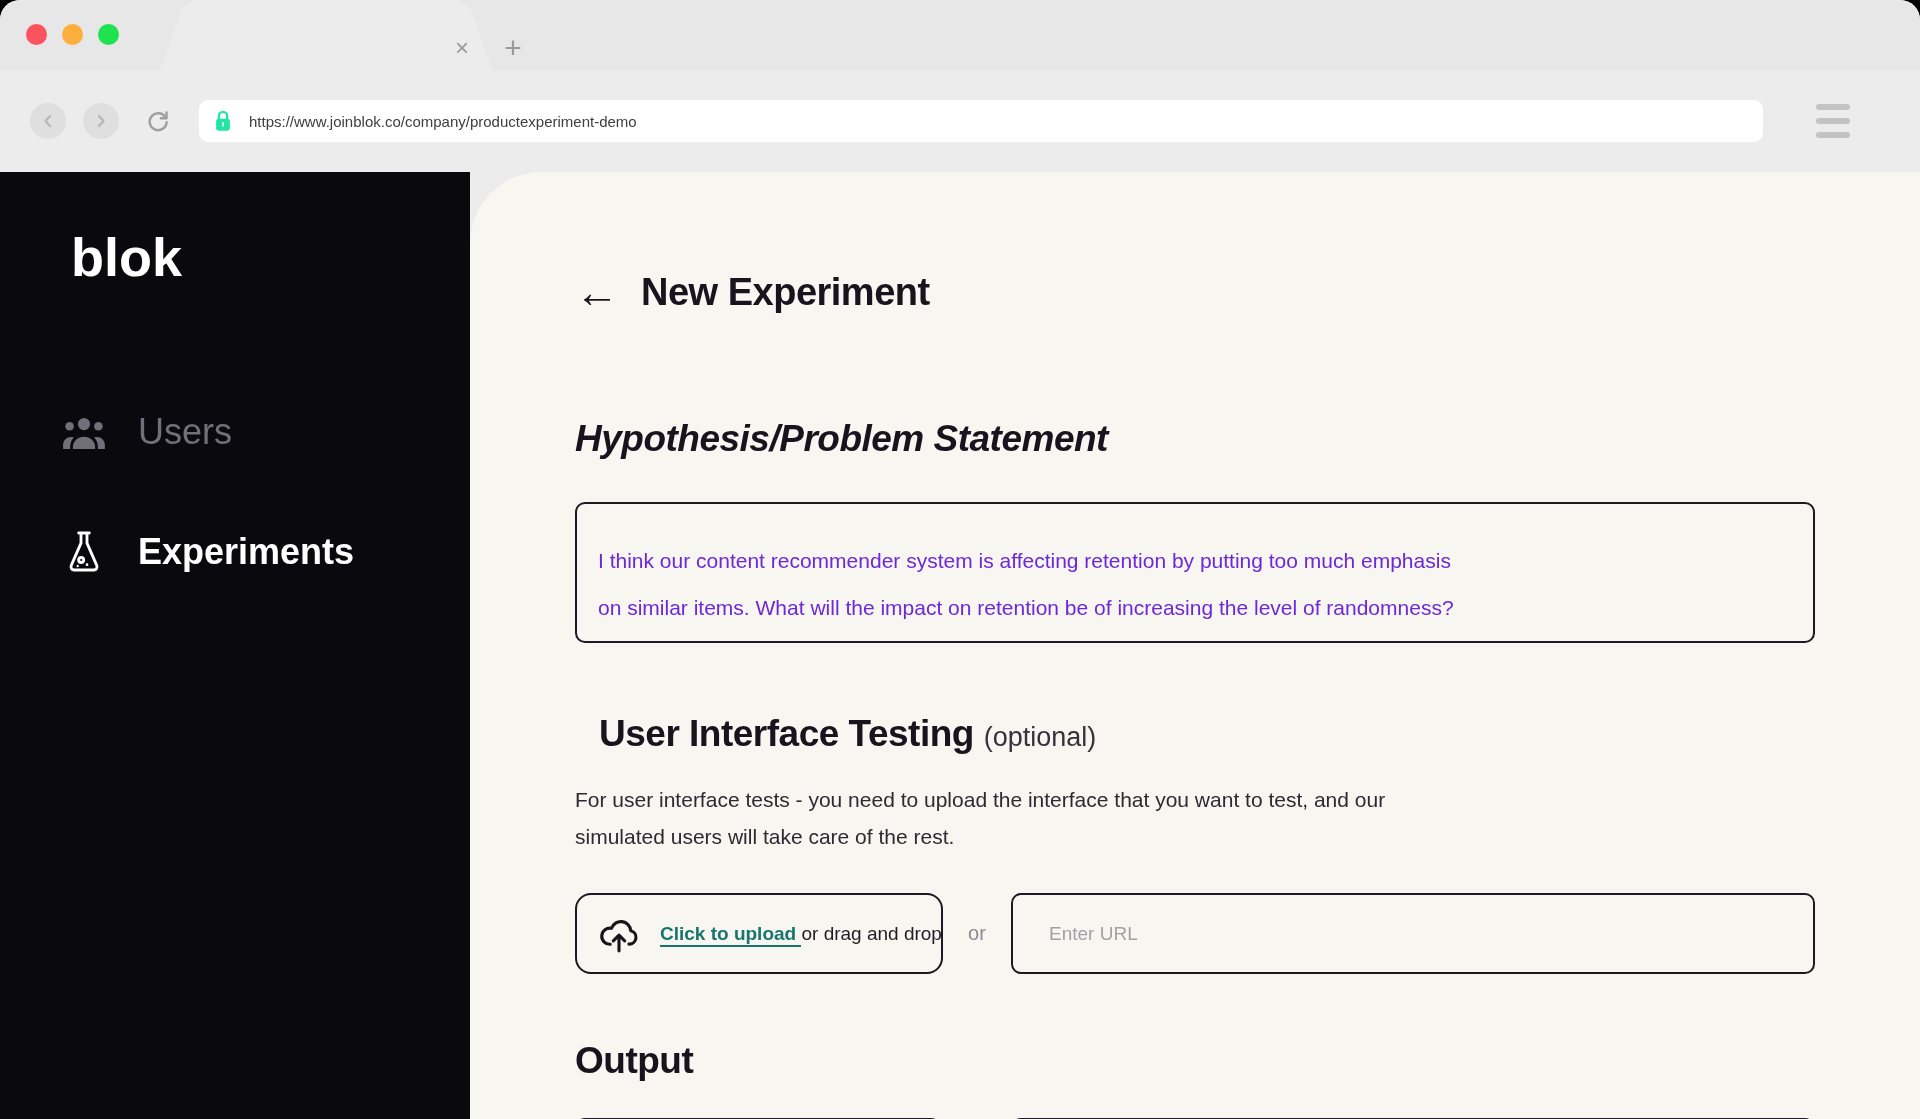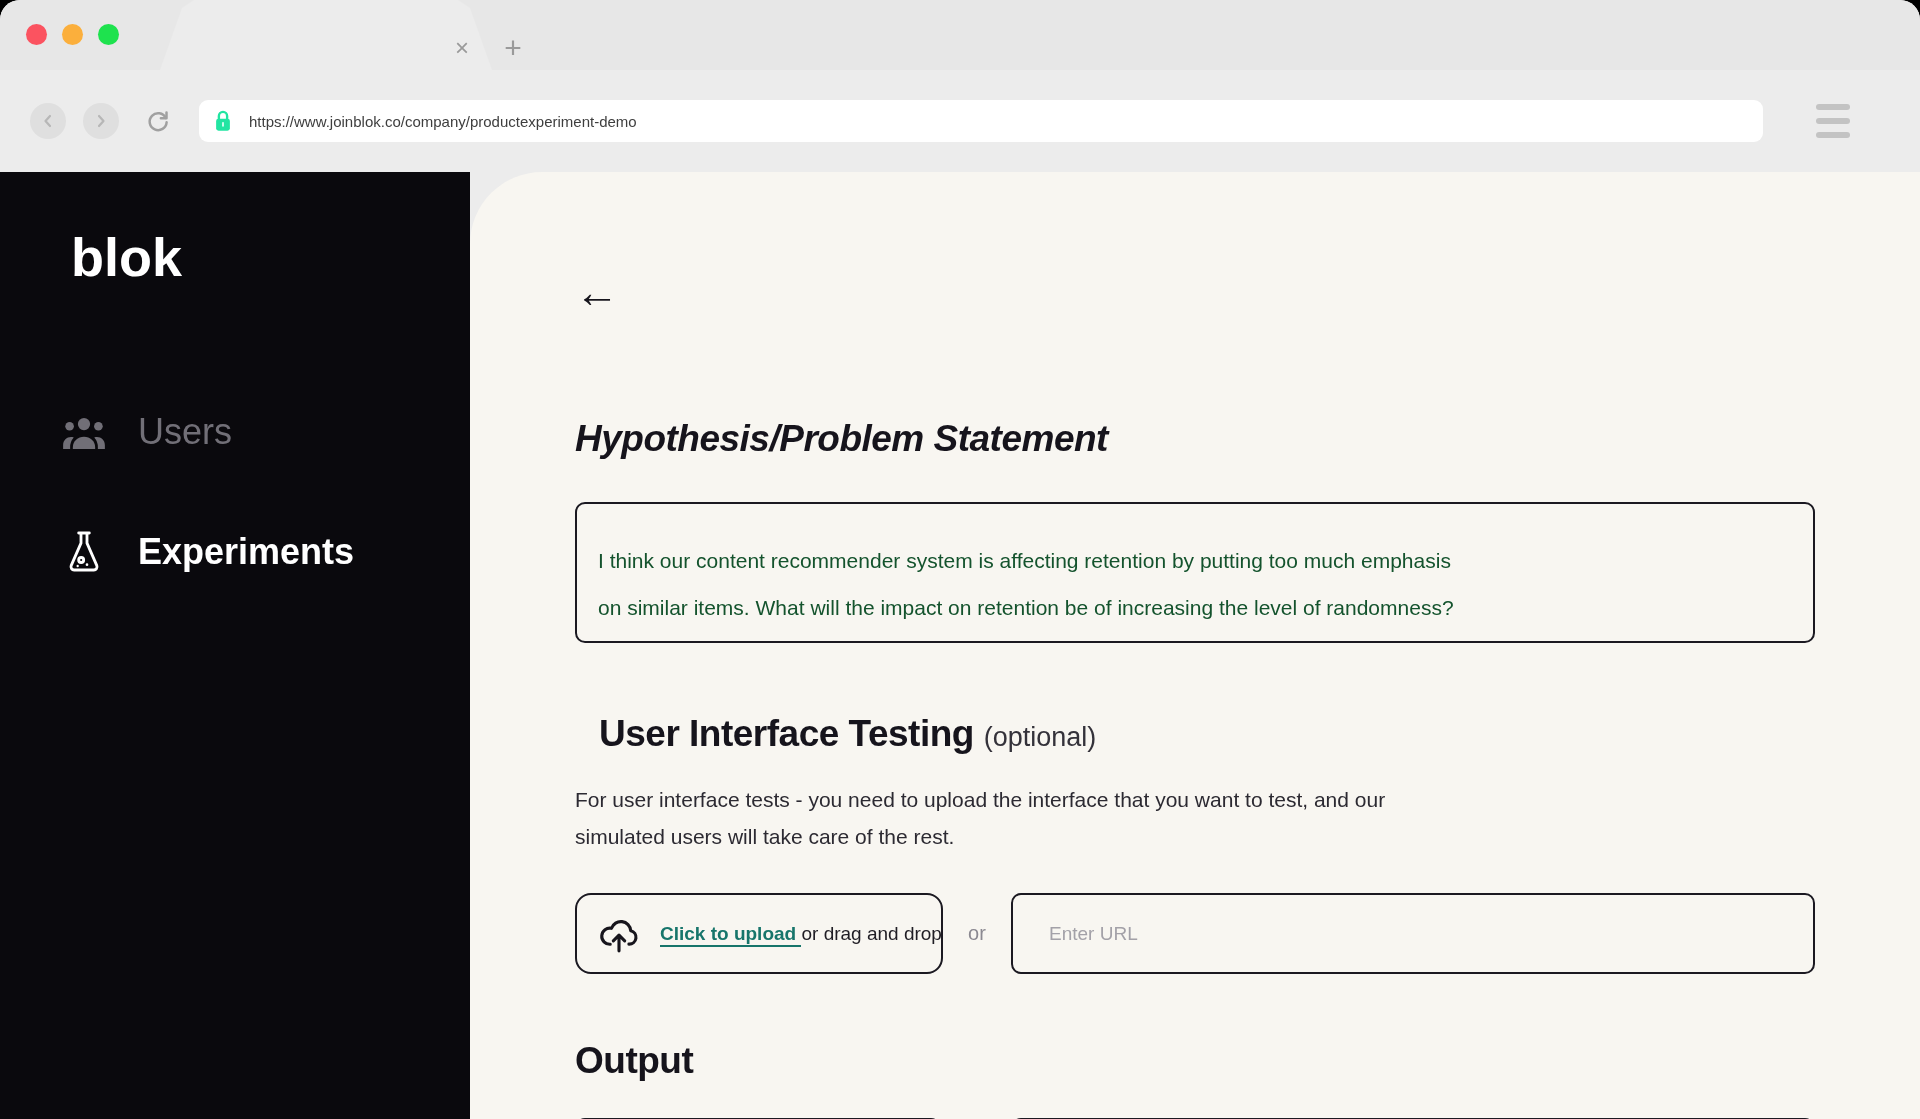--- a/index.html
+++ b/index.html
@@ -61,21 +61,21 @@
 
   .title-row { display:flex; align-items:center; gap:22px; }
   .back-arrow { font-size:44px; line-height:44px; font-weight:500; cursor:pointer; }
   h1.page-title { font-size:38px; font-weight:700; letter-spacing:-0.5px; }
 
   h2.section { font-size:37px; font-weight:700; letter-spacing:-0.5px; }
   .h2-hypo { margin-top:104px;font-style:italic; }
 
   .hypo-box { margin-top:42px; width:1240px; height:141px; border:2px solid #1b1921;
               border-radius:10px; padding:33px 24px 0 21px; font-size:21px;
-              line-height:47px; color:#14532d; cursor:text; }
+              line-height:47px; color:#6d28d9; cursor:text; }
 
   .h2-uit { margin-top:70px;margin-left:24px; }
   .optional { font-size:27px; font-weight:400; letter-spacing:0; color:#34323a; }
 
   .desc { margin-top:26px; font-size:21px; line-height:37px; color:#2c2a32; }
 
   .upload-row { margin-top:38px; display:flex; align-items:center; }
   .upload-box { width:368px; height:81px; border:2px solid #1b1921; border-radius:16px;
                 display:flex; align-items:center; padding-left:20px; cursor:pointer;
                 background:transparent; }
@@ -178,20 +178,21 @@
         </div>
 
       </div>
     </div>
 
     <div class="content">
       <div class="content-inner">
 
         <div class="title-row">
           <span class="back-arrow">←</span>
+          <h1 class="page-title">New Experiment</h1>
         </div>
 
         <h2 class="section h2-hypo">Hypothesis/Problem Statement</h2>
 
         <div class="hypo-box" role="textbox">
           <div>I think our content recommender system is affecting retention by putting too much emphasis</div>
           <div>on similar items. What will the impact on retention be of increasing the level of randomness?</div>
         </div>
 
         <h2 class="section h2-uit">

